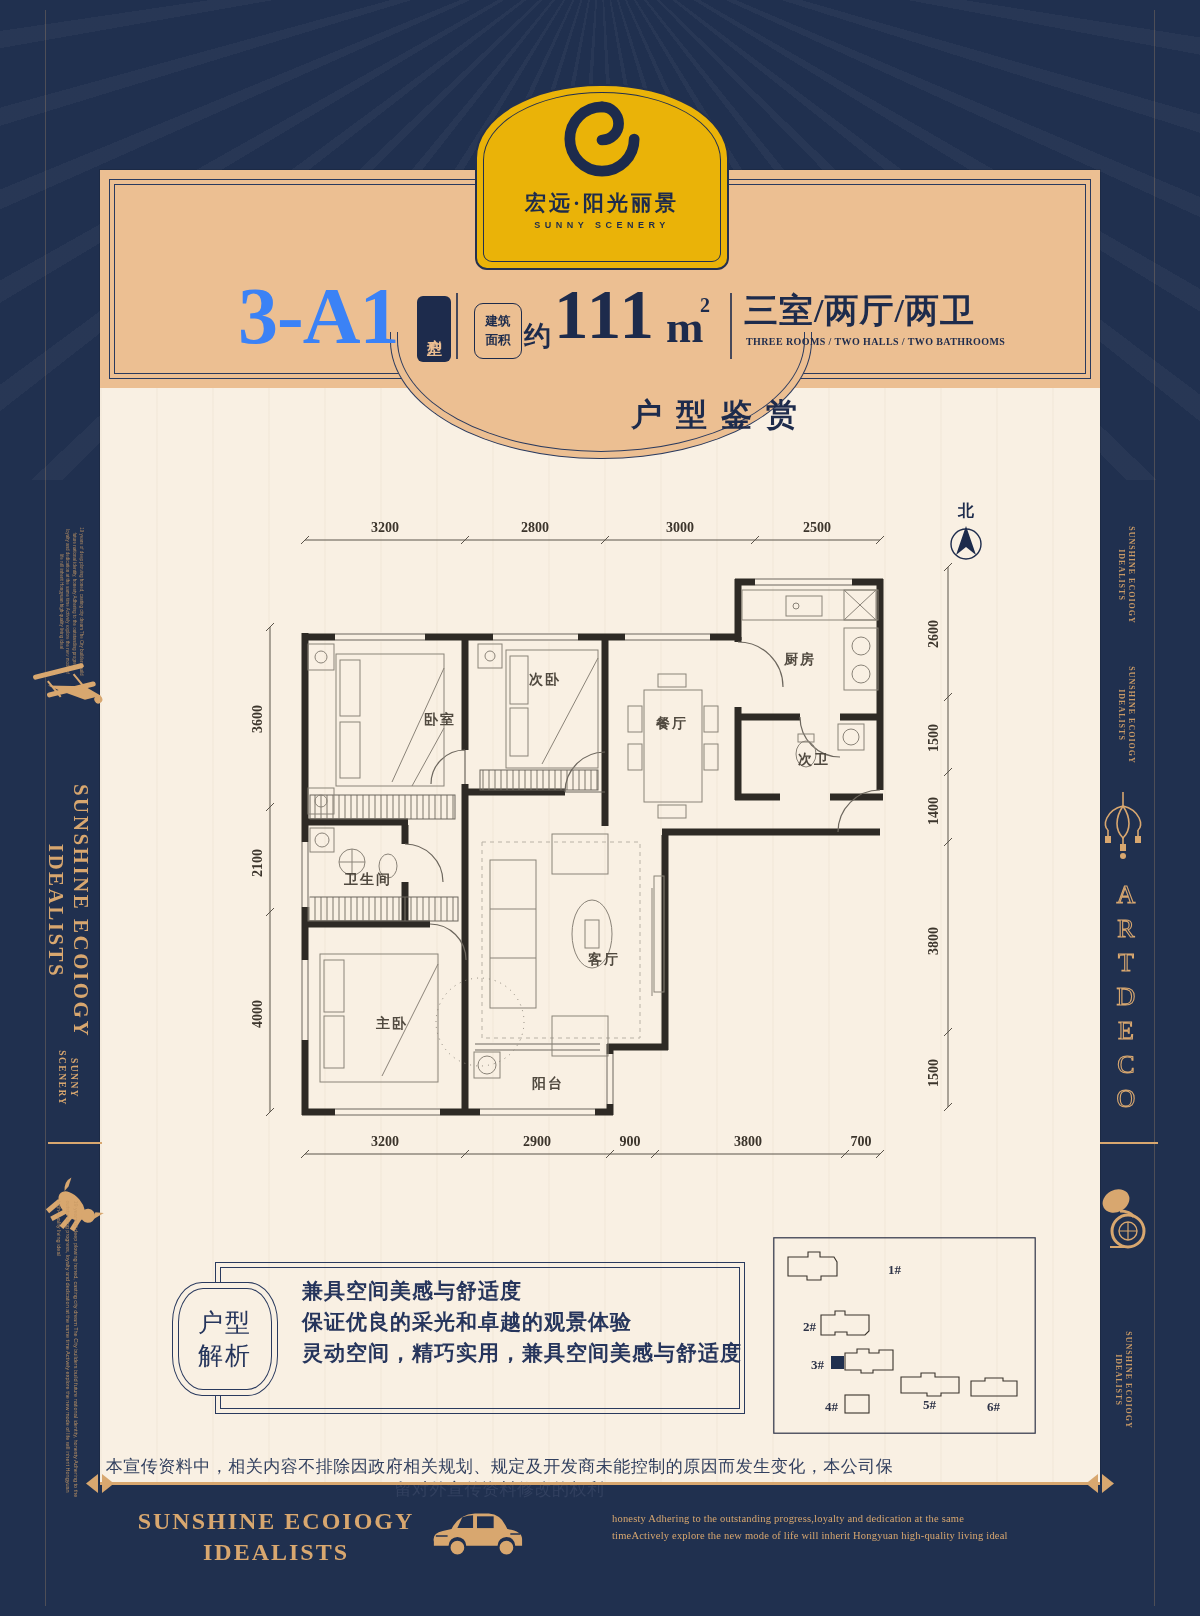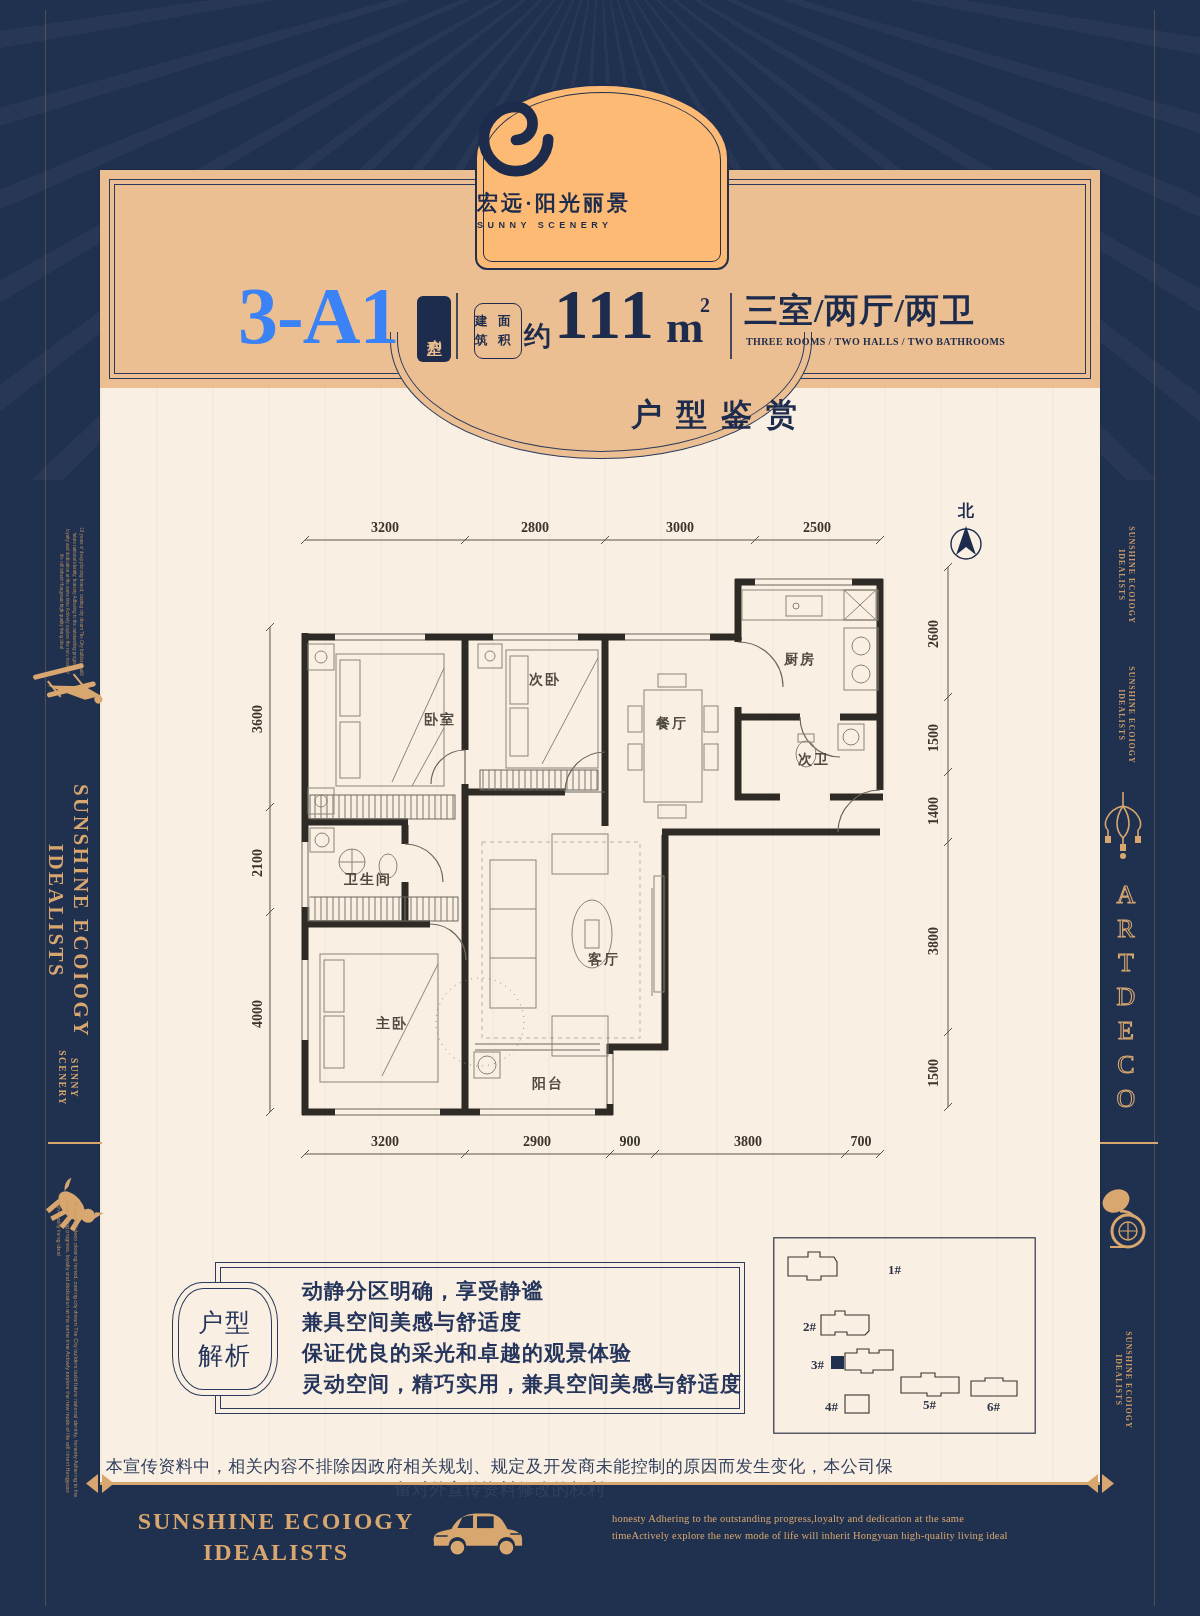--- a/index.html
+++ b/index.html
@@ -19,37 +19,37 @@
   .band::before{content:"";position:absolute;inset:9px;border:1.5px solid #2a3a5e;}
   .band::after{content:"";position:absolute;inset:14px;border:1px solid #2a3a5e;}
   .bulge{left:390px;top:332px;width:420px;height:126px;background:#ecbf92;
          border:1.5px solid #2a3a5e;border-top:none;border-radius:0 0 210px 210px / 0 0 118px 118px;}
   .bulge::before{content:"";position:absolute;inset:0 6px 6px 6px;border:1px solid #2a3a5e;border-top:none;
          border-radius:0 0 204px 204px / 0 0 112px 112px;}
   .section-title{left:0;right:0;top:62px;text-align:right;position:absolute;
          font-family:"Liberation Serif",serif;font-weight:bold;font-size:31px;color:#1d2b4c;
          letter-spacing:14px;text-indent:14px;}
   
-  .crest{left:475px;top:84px;width:250px;height:182px;background:#fdba74;border:2px solid #22304f;
-         border-radius:125px 125px 12px 12px / 74px 74px 12px 12px;text-align:left;}
+  .crest{left:475px;top:84px;width:250px;height:182px;background:#eab308;border:2px solid #22304f;
+         border-radius:125px 125px 12px 12px / 74px 74px 12px 12px;text-align:center;}
   .crest::before{content:"";position:absolute;inset:6px;border:1px solid #22304f;
          border-radius:119px 119px 9px 9px / 68px 68px 9px 9px;}
   .crest-name{position:relative;margin-top:4px;font-family:"Liberation Serif",serif;font-weight:bold;
          font-size:21px;color:#1d2b4c;letter-spacing:3px;}
   .crest-en{position:relative;margin-top:3px;font-size:9px;font-weight:bold;color:#1d2b4c;letter-spacing:4.5px;}
   .logo-svg{position:relative;margin-top:13px;width:78px;height:82px;}
   
   .unit-code{left:238px;top:276px;font-family:"Liberation Serif",serif;font-weight:bold;
          font-size:80px;line-height:80px;color:#3b82f6;letter-spacing:-1px;}
   .unit-tag{left:417px;top:296px;width:34px;height:66px;background:#1d2b4c;border-radius:6px;
          color:#ecbf92;font-size:15px;font-weight:bold;writing-mode:vertical-lr;text-orientation:upright;
          display:flex;align-items:center;justify-content:center;letter-spacing:3px;}
   .vdiv{width:1.5px;background:#1d2b4c;opacity:.8;}
   .area-box{left:474px;top:303px;width:46px;height:54px;border:1.5px solid #1d2b4c;border-radius:9px;
-         display:flex;flex-direction:row;align-items:center;justify-content:center;
+         display:flex;flex-direction:column;align-items:center;justify-content:center;
          font-size:12.5px;font-weight:bold;color:#1d2b4c;line-height:1.55;}
   .area-approx{left:524px;top:318px;font-size:27px;font-weight:bold;color:#1d2b4c;font-family:"Liberation Serif",serif;}
   .area-num{left:554px;top:281px;font-size:69px;line-height:69px;font-weight:bold;color:#1d2b4c;
          font-family:"Liberation Serif",serif;letter-spacing:2px;}
   .area-unit{left:666px;top:301px;font-size:45px;font-weight:bold;color:#1d2b4c;font-family:"Liberation Serif",serif;}
   .area-sup{left:700px;top:294px;font-size:20px;font-weight:bold;color:#1d2b4c;font-family:"Liberation Serif",serif;}
   .layout-cn{left:744px;top:288px;font-size:34px;font-weight:bold;color:#1d2b4c;
          font-family:"Liberation Serif",serif;letter-spacing:1px;}
   .layout-en{left:746px;top:336px;font-size:10px;font-weight:bold;color:#1d2b4c;letter-spacing:.4px;
          font-family:"Liberation Serif",serif;}
@@ -285,21 +285,20 @@
       <text x="574" y="272">次卫</text>
       <text x="128" y="392">卫生间</text>
       <text x="152" y="536">主卧</text>
       <text x="364" y="472">客厅</text>
       <text x="308" y="596">阳台</text>
     </g>
   </svg>
 
   <div class="abs ana-panel">
     <div class="ana-lines">
-      <div>动静分区明确，享受静谧</div>
       <div>兼具空间美感与舒适度</div>
       <div>保证优良的采光和卓越的观景体验</div>
       <div>灵动空间，精巧实用，兼具空间美感与舒适度</div>
     </div>
   </div>
   <div class="abs ana-badge">
     <div>户型</div>
     <div>解析</div>
   </div>
 

